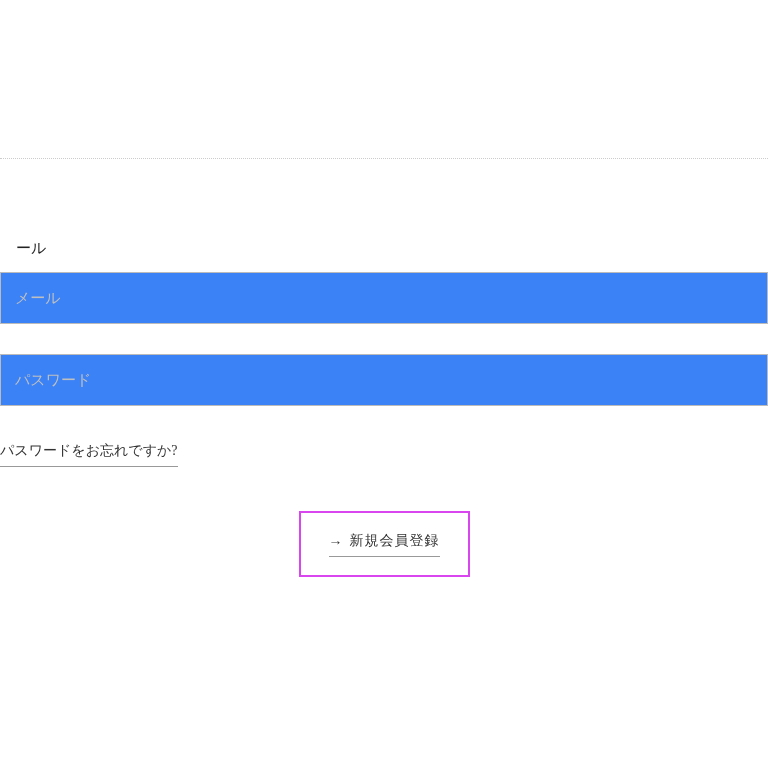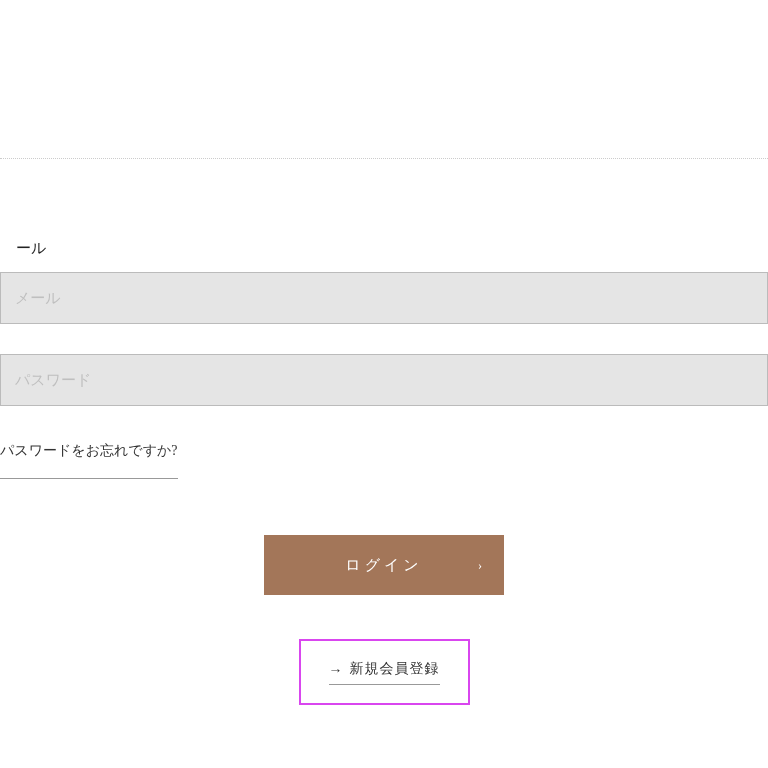--- a/index.html
+++ b/index.html
@@ -31,31 +31,31 @@
       padding-left: 16px;
     }
     .text-input {
       width: 100%;
       height: 52px;
       border: 1px solid #bbbbbb;
       padding: 0 14px;
       font-size: 15px;
       font-family: 'Hiragino Mincho ProN', 'Yu Mincho', serif;
       color: #333333;
-      background: #e5e5e5;
+      background: #3b82f6;
     }
     .text-input::placeholder {
       color: #bfbfbf;
     }
     .forgot-link {
       display: inline-block;
       font-size: 14px;
       color: #333333;
       text-decoration: none;
-      padding-bottom: 18px;
+      padding-bottom: 6px;
       border-bottom: 1px solid #999999;
       margin-top: 6px;
     }
     .login-button {
       display: flex;
       align-items: center;
       justify-content: center;
       width: 240px;
       height: 60px;
       background: #a37659;
@@ -109,24 +109,20 @@
     <div class="field-label">ール</div>
     <input type="text" class="text-input" placeholder="メール" style="">
   </div>
 
   <div class="field-group">
     <input type="password" class="text-input" placeholder="パスワード" style="">
   </div>
 
   <a href="#" class="forgot-link">パスワードをお忘れですか?</a>
 
-  <button class="login-button">
-    <span>ログイン</span>
-    <span class="chevron">›</span>
-  </button>
 
   <div class="register-wrap">
     <div class="register-box">
       <a href="#" class="register-link">
         <span class="arrow">→</span><span>新規会員登録</span>
       </a>
     </div>
   </div>
 
 </div>

